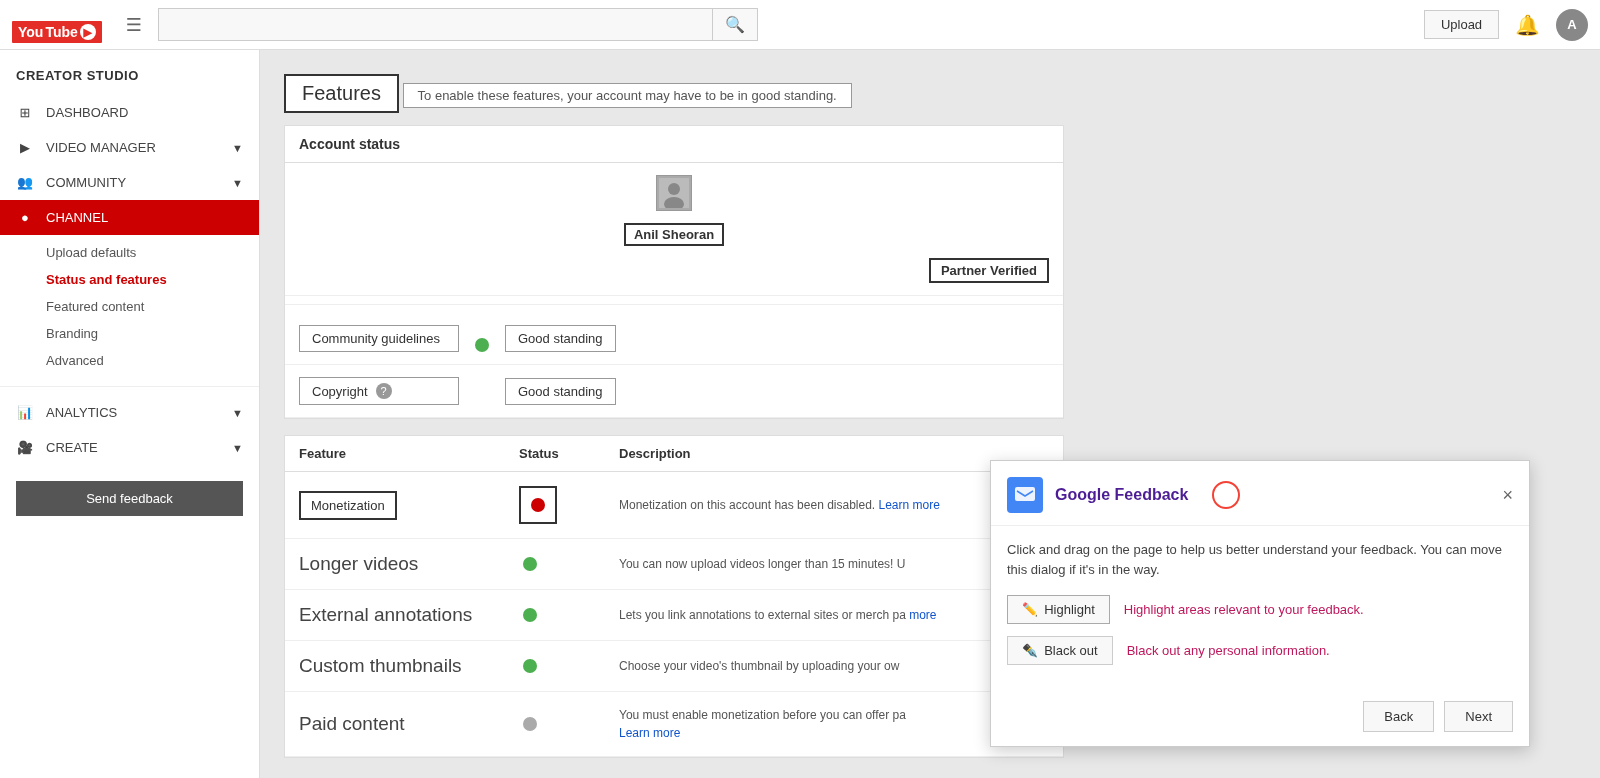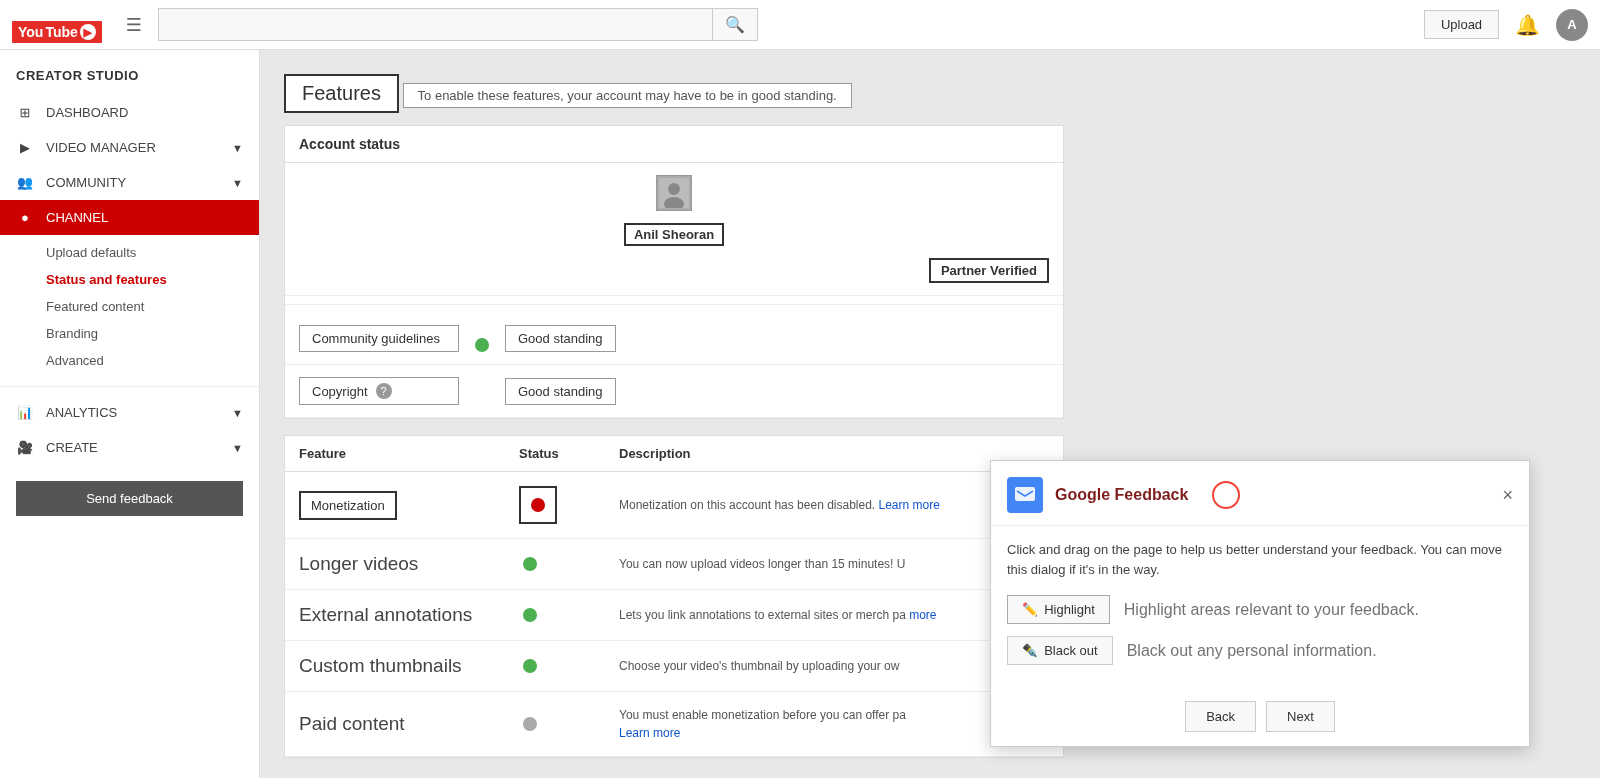--- a/index.html
+++ b/index.html
@@ -347,21 +347,21 @@
       width: 36px; height: 36px;
       background: #4285f4;
       border-radius: 4px;
       display: flex; align-items: center; justify-content: center;
       color: #fff;
       font-size: 20px;
     }
     .dialog-title {
       font-size: 16px;
       font-weight: bold;
-      color: #7f1d1d;
+      color: #4c1d95;
     }
     .dialog-close {
       margin-left: auto;
       background: none;
       border: none;
       font-size: 18px;
       cursor: pointer;
       color: #666;
     }
     .dialog-circle {
@@ -393,26 +393,26 @@
       font-size: 13px;
       display: flex;
       align-items: center;
       gap: 6px;
       color: #333;
     }
     .dialog-action-btn.highlight-btn {
       border: 1px solid #aaa;
     }
     .dialog-action-label {
-      font-size: 16px;
-      color: #737373;
+      font-size: 13px;
+      color: #be185d;
     }
     .dialog-footer {
       display: flex;
-      justify-content: center;
+      justify-content: flex-end;
       gap: 10px;
       padding: 10px 16px 14px;
     }
     .dialog-footer-btn {
       border: 1px solid #ccc;
       background: #f8f8f8;
       padding: 7px 20px;
       cursor: pointer;
       font-size: 13px;
       color: #333;

